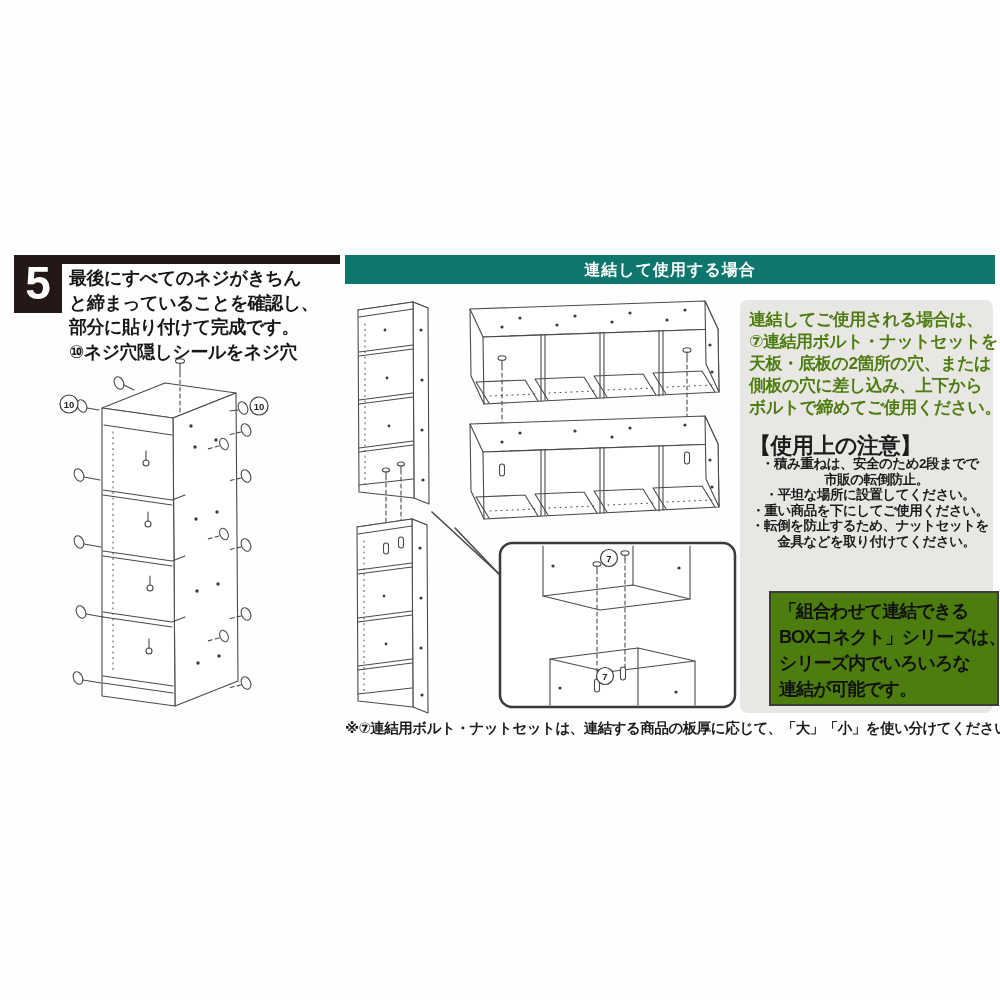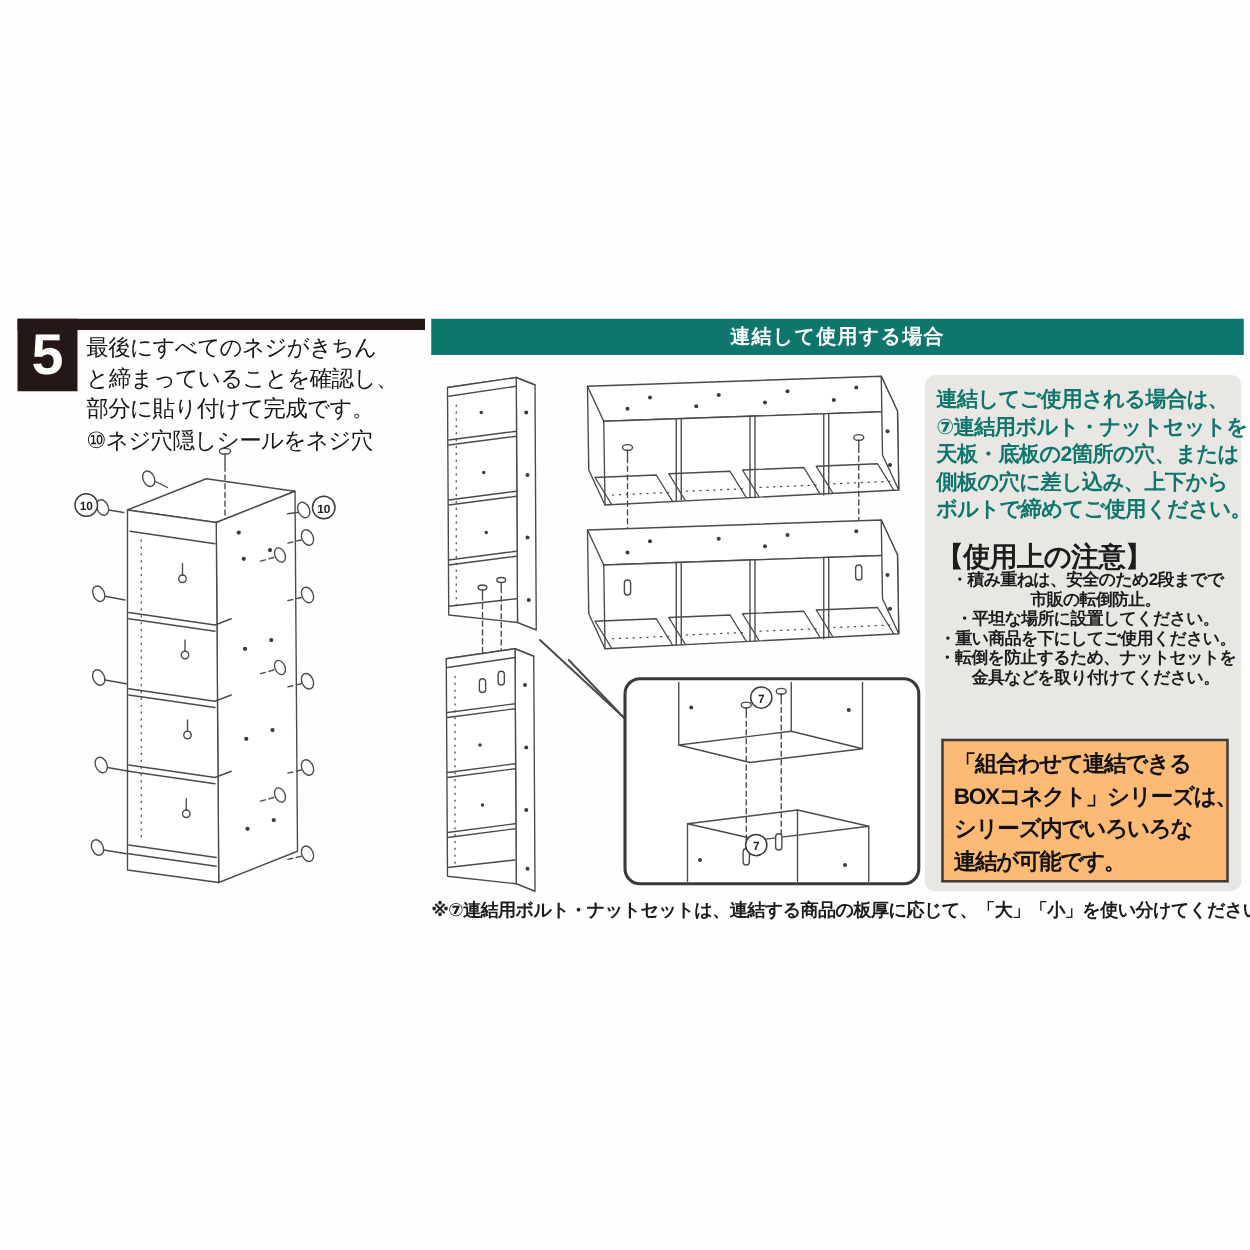--- a/index.html
+++ b/index.html
@@ -3,42 +3,42 @@
 <meta charset="utf-8">
 <style>
   html,body{margin:0;padding:0;background:#fff;}
   .page{position:relative;width:1000px;height:1000px;background:#fefefe;overflow:hidden;
         font-family:"Liberation Sans","DejaVu Sans",sans-serif;color:#1c1c1c;}
   
   .step-topbar{position:absolute;left:14px;top:255px;width:326px;height:9px;background:#231815;}
   .step-square{position:absolute;left:14px;top:255px;width:48px;height:58px;background:#231815;
                color:#fff;font-size:46px;font-weight:700;text-align:center;line-height:56px;}
   .step-text{position:absolute;left:69px;top:266px;width:275px;font-size:18px;line-height:24.5px;
-             font-weight:400;color:#161616;letter-spacing:-0.5px;white-space:nowrap;}
+             font-weight:700;color:#161616;letter-spacing:-0.5px;white-space:nowrap;}
   
   .header-bar{position:absolute;left:345px;top:255px;width:650px;height:29px;background:#0f766e;
               color:#fff;font-size:16px;font-weight:700;text-align:center;line-height:29px;letter-spacing:1px;}
   
   .diag{position:absolute;}
   .ln{fill:none;stroke:#4a4a4a;stroke-width:1.1;stroke-linejoin:round;stroke-linecap:round;}
   .fw{fill:#ffffff;}
   .thick{stroke-width:1.6;}
   .dsh{stroke-dasharray:4 3;}
   .dots{stroke-dasharray:1 4.5;stroke-width:1;}
   .badge{fill:#ffffff;stroke:#3a3a3a;stroke-width:1.2;}
   .badge-t{font-size:9.5px;font-weight:700;fill:#222;text-anchor:middle;}
   .holedot{fill:#3c3c3c;}
   
   .info-panel{position:absolute;left:740px;top:300px;width:253px;height:413px;background:#e8e7e4;border-radius:8px;}
   .intro{position:absolute;left:9px;top:9px;width:240px;font-size:17px;line-height:22px;font-weight:700;
-         color:#0f766e;letter-spacing:-0.5px;white-space:nowrap;}
+         color:#4d7c0f;letter-spacing:-0.5px;white-space:nowrap;}
   .caution-title{position:absolute;left:9px;top:131px;font-size:22px;font-weight:700;letter-spacing:-0.5px;}
   .cautions{position:absolute;left:10px;top:156px;width:240px;font-size:13.5px;line-height:15.5px;
             font-weight:700;color:#1c1c1c;letter-spacing:-0.5px;white-space:nowrap;text-align:center;}
-  .series-box{position:absolute;left:13px;top:291px;width:210px;height:101px;background:#fdba74;
+  .series-box{position:absolute;left:29px;top:291px;width:210px;height:101px;background:#4d7c0f;
               border:2.5px solid #3c3c3c;padding:5px 8px;font-size:18px;line-height:26px;font-weight:700;
               color:#111;letter-spacing:-1px;white-space:nowrap;}
   
   .footnote{position:absolute;left:345px;top:719px;width:655px;font-size:14.5px;font-weight:700;
             color:#1c1c1c;letter-spacing:-0.5px;white-space:nowrap;}
 </style>
 </head>
 <body>
 
 <div class="page">

